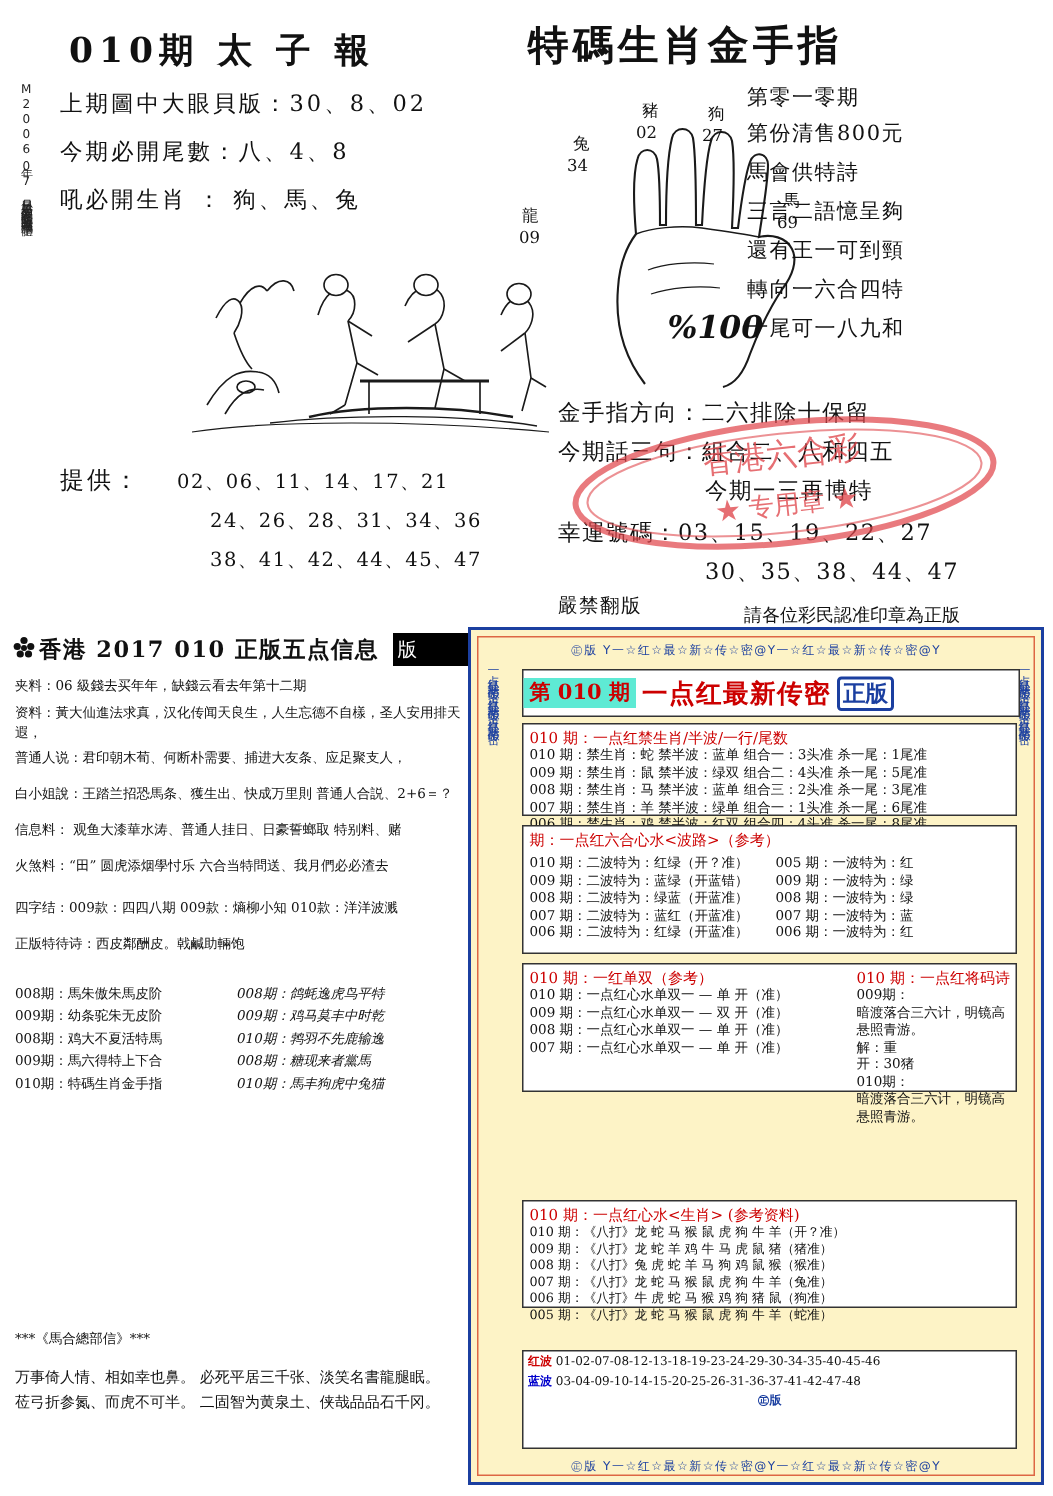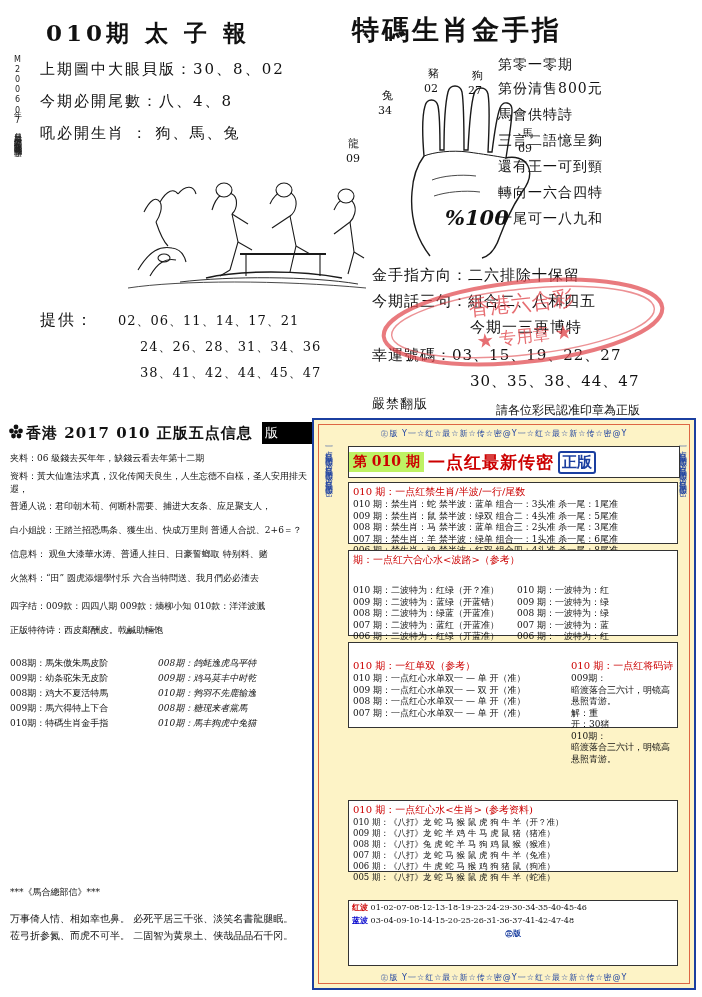--- a/index.html
+++ b/index.html
@@ -69,29 +69,29 @@
   #card{left:312px;top:418px;width:384px;height:572px;background:#fdf3c6;border:2px solid #1b3fa0;box-sizing:border-box;}
   #card-inner{position:absolute;left:318px;top:424px;width:372px;height:560px;border:1px solid #d64; box-sizing:border-box;}
   .card-border-txt{position:absolute;font-size:8px;color:#1b3fa0;letter-spacing:1px;white-space:nowrap;}
   #cb-top{left:322px;top:428px;width:364px;text-align:center;}
   #cb-bot{left:322px;top:972px;width:364px;text-align:center;}
   .cb-side{position:absolute;font-size:8px;color:#1b3fa0;writing-mode:vertical-rl;text-orientation:upright;letter-spacing:2px;}
   #cb-left{left:322px;top:442px;height:524px;}
   #cb-right{left:676px;top:442px;height:524px;}
 
   #banner{position:absolute;left:348px;top:446px;width:330px;height:30px;background:#fff;border:1px solid #333;display:flex;align-items:center;}
-  #banner .bn-issue{background:#bef264;color:#c00;font-size:14px;font-weight:bold;padding:1px 4px;font-family:"DejaVu Serif",serif;}
+  #banner .bn-issue{background:#5eead4;color:#c00;font-size:14px;font-weight:bold;padding:1px 4px;font-family:"DejaVu Serif",serif;}
   #banner .bn-main{color:#c00;font-size:17px;font-weight:bold;letter-spacing:1px;padding-left:4px;font-family:"DejaVu Serif",serif;}
   #banner .bn-tag{color:#1b3fa0;font-size:15px;font-weight:bold;border:2px solid #1b3fa0;border-radius:3px;padding:0 2px;margin-left:4px;font-family:"DejaVu Serif",serif;}
 
   .cbox{position:absolute;background:#fff;border:1px solid #333;box-sizing:border-box;font-family:"DejaVu Serif",serif;}
   .cbox .ch{color:#c00;font-size:10px;padding:2px 4px 0 4px;white-space:nowrap;}
   .crow{font-size:9px;padding:0 4px;white-space:nowrap;line-height:11.5px;}
   .two-col{display:flex;}
-  .two-col>div{flex:1;margin-top:14px;}
+  .two-col>div{flex:1;}
 
   #box1{left:348px;top:482px;width:330px;height:62px;}
   #box2{left:348px;top:550px;width:330px;height:86px;}
   #box3{left:348px;top:642px;width:330px;height:86px;}
   #box5{left:348px;top:800px;width:330px;height:72px;}
   #box6{left:348px;top:900px;width:330px;height:66px;background:#fff;}
 
   .zodiac-row{font-size:8.5px;line-height:11px;padding:0 4px;white-space:nowrap;}
 
   
@@ -281,21 +281,21 @@
     <div class="ch">期：一点红六合心水&lt;波路&gt;（参考）</div>
     <div class="two-col" style="margin-top:4px;">
       <div>
         <div class="crow">010 期：二波特为：红绿（开？准）</div>
         <div class="crow">009 期：二波特为：蓝绿（开蓝错）</div>
         <div class="crow">008 期：二波特为：绿蓝（开蓝准）</div>
         <div class="crow">007 期：二波特为：蓝红（开蓝准）</div>
         <div class="crow">006 期：二波特为：红绿（开蓝准）</div>
       </div>
       <div>
-        <div class="crow">010 期：一波特为：红</div>
+        <div class="crow">005 期：一波特为：红</div>
         <div class="crow">009 期：一波特为：绿</div>
         <div class="crow">008 期：一波特为：绿</div>
         <div class="crow">007 期：一波特为：蓝</div>
         <div class="crow">006 期：一波特为：红</div>
       </div>
     </div>
   </div>
 
   <div class="cbox" id="box3">
     <div class="two-col">

